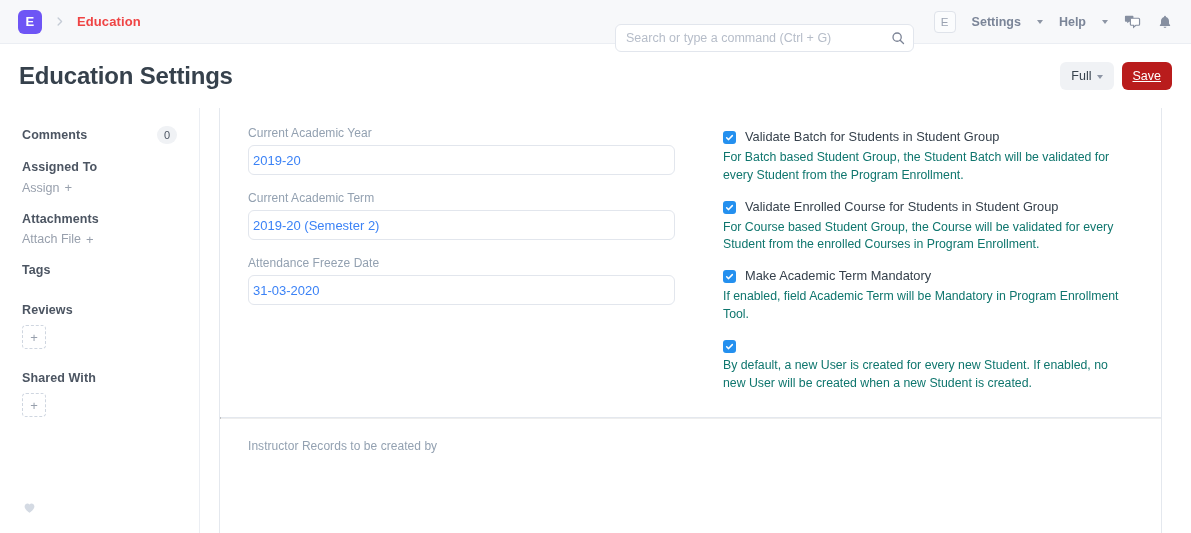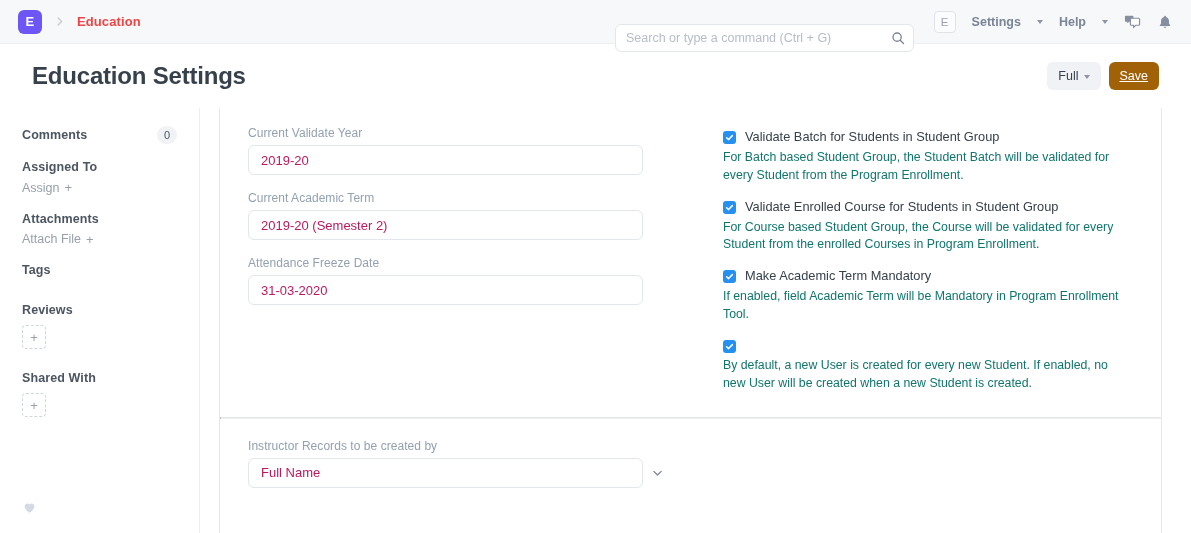--- a/index.html
+++ b/index.html
@@ -111,21 +111,21 @@
     margin-top: 1px;
   }
   .nav-icon { color: #868fa0; display: flex; align-items: center; cursor: pointer; }
 
   
   .page-head {
     height: 64px;
     background: #ffffff;
     display: flex;
     align-items: center;
-    padding: 0 32px;
+    padding: 0 19px;
   }
   .page-title {
     font-size: 24px;
     font-weight: bold;
     color: #36414c;
     letter-spacing: -0.2px;
   }
   .head-actions {
     margin-left: auto;
     display: flex;
@@ -142,21 +142,21 @@
     align-items: center;
     gap: 5px;
     cursor: pointer;
     border: none;
   }
   .btn-default {
     background: #f0f2f5;
     color: #36414c;
   }
   .btn-primary {
-    background: #a16207;
+    background: #b91c1c;
     color: #ffffff;
     text-decoration: underline;
   }
 
   
   .page-body {
     display: flex;
     height: 425px;
     background: #ffffff;
   }
@@ -240,28 +240,28 @@
   .col-right { flex: 1; padding-left: 20px; padding-top: 3px; }
 
   .field { margin-bottom: 16px; }
   .field-label {
     font-size: 12px;
     color: #93a1b1;
     margin-bottom: 5px;
     letter-spacing: 0.05px;
   }
   .field-control {
-    width: 395px;
+    width: 427px;
     height: 30px;
     border: 1px solid #e2e6ed;
     border-radius: 6px;
     background: #ffffff;
     font-size: 13px;
-    color: #be185d;
-    padding: 0 12px;
+    color: #3b82f6;
+    padding: 0 4px;
     font-family: "Liberation Sans", sans-serif;
     outline: none;
     display: flex;
     align-items: center;
   }
   .select-control {
     position: relative;
     width: 427px;
   }
   .select-caret {
@@ -419,21 +419,21 @@
   </aside>
 
   <main class="main">
     <div class="form-card">
 
       <div class="form-section">
 
         <div class="col-left">
 
           <div class="field">
-            <div class="field-label">Current Validate Year</div>
+            <div class="field-label">Current Academic Year</div>
             <input class="field-control" type="text" value="2019-20" style="">
           </div>
 
           <div class="field">
             <div class="field-label">Current Academic Term</div>
             <input class="field-control" type="text" value="2019-20 (Semester 2)" style="">
           </div>
 
           <div class="field">
             <div class="field-label">Attendance Freeze Date</div>
@@ -492,26 +492,18 @@
           </div>
 
         </div>
       </div>
 
       <hr class="section-divider">
 
       <div class="form-section form-section-2">
         <div class="field">
           <div class="field-label">Instructor Records to be created by</div>
-          <div class="select-control">
-            <input class="field-control" type="text" readonly="" value="Full Name" style="">
-            <span class="select-caret">
-              <svg width="13" height="13" viewBox="0 0 16 16" fill="none" stroke="currentColor" stroke-width="1.6" stroke-linecap="round" stroke-linejoin="round">
-                  <polyline points="3.5 6 8 10.5 12.5 6"></polyline>
-                </svg>
-            </span>
-          </div>
         </div>
       </div>
 
     </div>
   </main>
 </div>
 
 </body></html>

